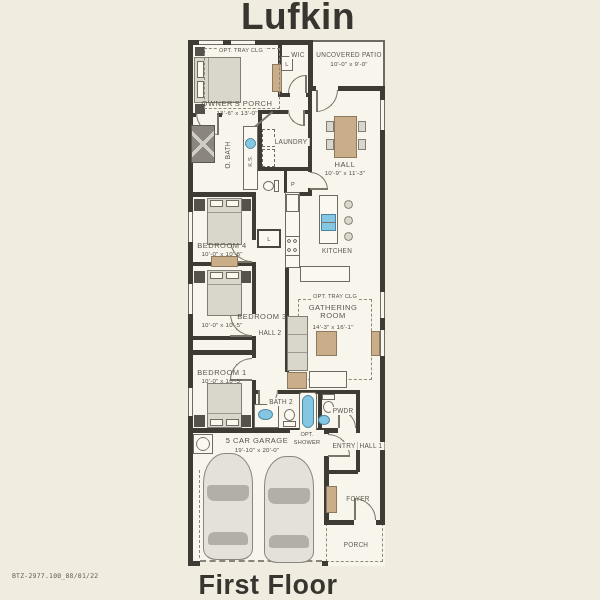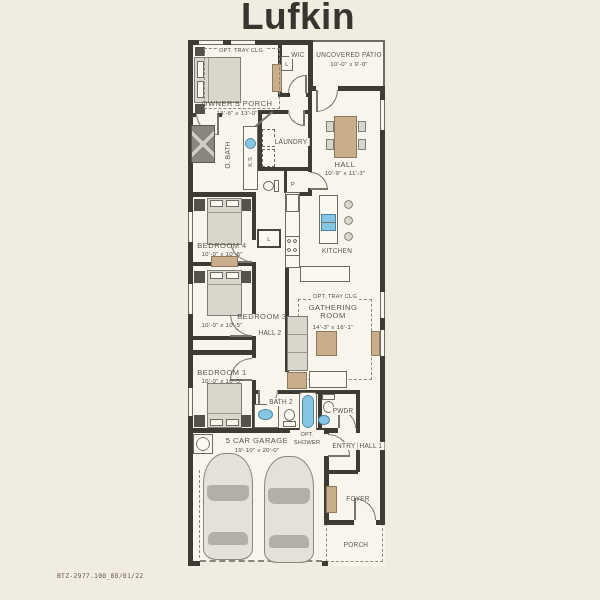--- a/index.html
+++ b/index.html
@@ -42,21 +42,22 @@
   .glass{position:absolute;background:#b2afa6;border-radius:4px 4px 7px 7px;}
   .title{position:absolute;font-weight:bold;color:#383530;letter-spacing:.5px;transform:translateX(-50%);}
   .code{position:absolute;font-family:"DejaVu Sans Mono",monospace;font-size:6.5px;color:#6e6254;letter-spacing:.2px;}
 </style>
 </head>
 <body>
 
 <div id="page">
 
   <div class="title" style="left:298px;top:-4px;font-size:37px;">Lufkin</div>
-  <div class="code" style="left:12px;top:572px;margin-left:45px;">BTZ-2977.100_08/01/22</div>
+  <div class="title" style="left:268px;top:570px;font-size:27px;">First Floor</div>
+  <div class="code" style="left:12px;top:572px;">BTZ-2977.100_08/01/22</div>
 
   <div class="floor" style="left:188px;top:40px;width:197px;height:526px;"></div>
 
   <div class="thin" style="left:313px;top:40px;width:72px;height:2px;"></div>
   <div class="thin" style="left:383px;top:40px;width:2px;height:48px;"></div>
   <div class="dash" style="left:326px;top:523px;width:57px;height:39px;border-top:none;"></div>
 
   <div class="w" style="left:188px;top:40px;width:125px;height:5px;"></div>
   <div class="w" style="left:188px;top:40px;width:5px;height:526px;"></div>
   <div class="w" style="left:188px;top:561px;width:140px;height:5px;"></div>

